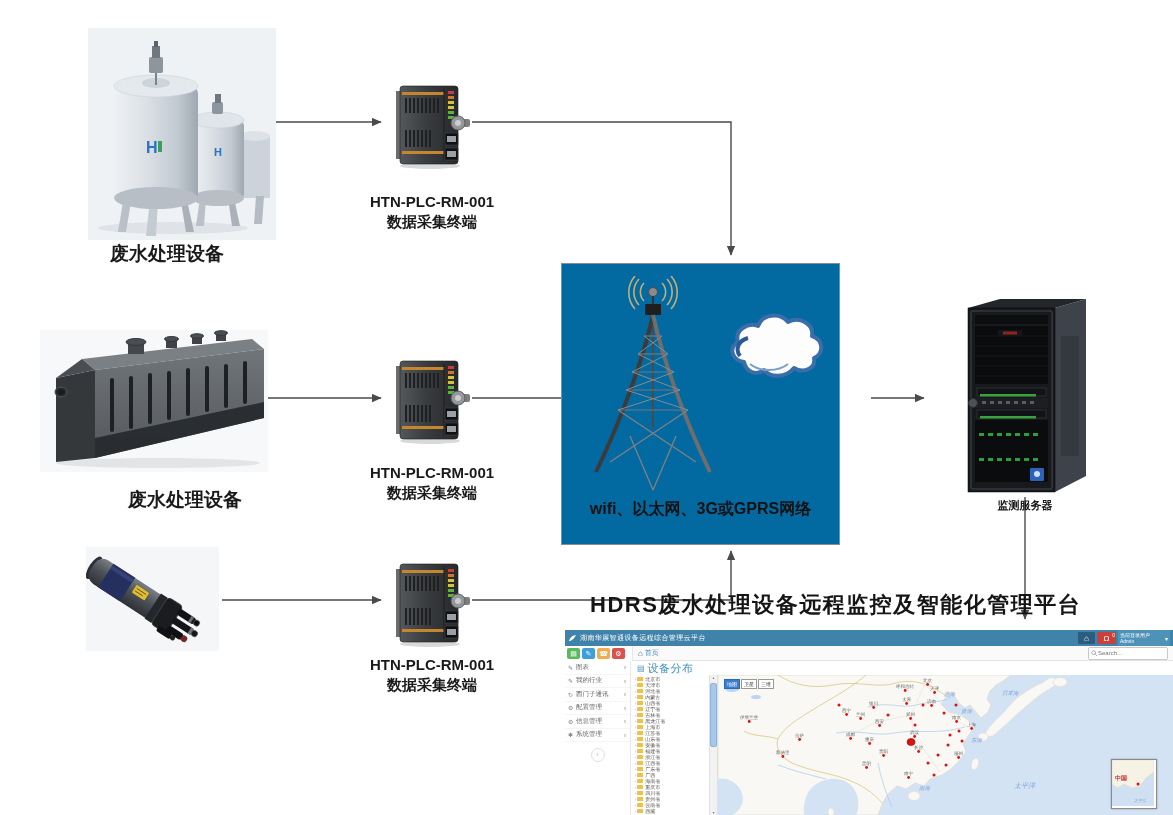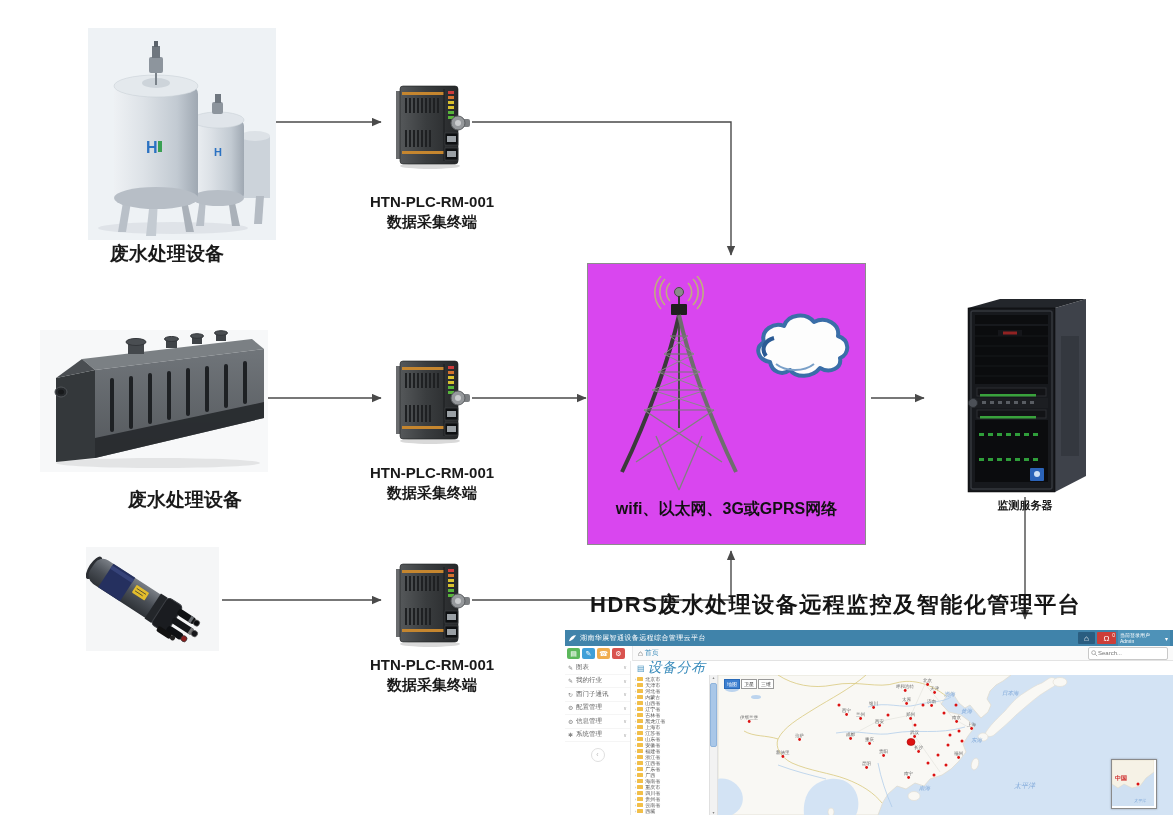--- a/index.html
+++ b/index.html
@@ -7,21 +7,21 @@
           font-family:"Liberation Sans","DejaVu Sans",sans-serif;color:#111;}
   .abs{position:absolute;}
   svg{display:block;}
   
   #wires{position:absolute;left:0;top:0;width:1173px;height:815px;z-index:1;}
   
   .photo{background:#fff;z-index:2;}
   .dev-label{font-weight:bold;font-size:19px;text-align:center;color:#1a1a1a;z-index:3;}
   .plc-label{font-weight:bold;font-size:15px;line-height:1.3;text-align:center;color:#1a1a1a;z-index:3;}
   
-  #netbox{left:587px;top:263px;width:277px;height:280px;background:#d946ef;border:1px solid #8c8c8c;z-index:2;}
+  #netbox{left:561px;top:263px;width:277px;height:280px;background:#0369a1;border:1px solid #8c8c8c;z-index:2;}
   #netlabel{position:absolute;left:0;bottom:24px;width:100%;text-align:center;font-weight:bold;font-size:16px;color:#111;}
   #title{left:590px;top:590px;font-size:22px;font-weight:bold;letter-spacing:1.5px;color:#151515;z-index:3;white-space:nowrap;}
   
   #platform{left:565px;top:630px;width:608px;height:185px;background:#fff;z-index:4;font-family:"Liberation Sans",sans-serif;}
   #p-header{height:16px;background:#4083aa;display:flex;align-items:center;padding:0 3px;}
   #p-logo-text{color:#fff;font-size:7px;letter-spacing:.4px;margin-left:3px;white-space:nowrap;}
   #p-hspace{flex:1;}
   .hbtn{height:12px;display:flex;align-items:center;justify-content:center;border-radius:1px;margin-left:2px;}
   #p-home-btn{width:17px;background:#2a5d80;color:#fff;font-size:8px;}
   #p-bell-btn{width:19px;background:#cc3e39;color:#fff;font-size:8px;position:relative;}
@@ -43,21 +43,21 @@
   #p-side{width:65px;background:#fff;border-right:1px solid #e8e8e8;}
   .mitem{height:12.5px;display:flex;align-items:center;padding:0 3px;border-bottom:1px solid #f5f5f5;}
   .mico{width:8px;font-size:6px;color:#888;}
   .mlab{flex:1;font-size:6.5px;color:#666;white-space:nowrap;overflow:hidden;}
   .mchev{font-size:5px;color:#aaa;}
   #side-collapse{width:12px;height:12px;border:1px solid #e0e0e0;border-radius:50%;margin:6px auto 0 auto;
                  color:#bbb;font-size:7px;line-height:11px;text-align:center;}
   #p-content{flex:1;display:flex;flex-direction:column;min-width:0;}
   #panel-title{height:14px;display:flex;align-items:center;padding-left:6px;color:#3c8dbc;}
   #panel-title .pi{font-size:8px;margin-right:3px;}
-  #panel-title .pt{font-size:14px;letter-spacing:.5px;font-style:italic;}
+  #panel-title .pt{font-size:11px;letter-spacing:.5px;}
   #p-main{flex:1;display:flex;min-width:0;}
   #tree{width:78px;overflow:hidden;padding-top:1px;}
   .trow{height:6px;display:flex;align-items:center;padding-left:4px;}
   .tw{font-size:4px;color:#999;margin-right:1px;}
   .tfold{width:6px;height:4.5px;background:#f2bf49;border-radius:.5px;margin-right:2px;flex:0 0 auto;}
   .tname{font-size:5px;color:#555;white-space:nowrap;}
   #vscroll{width:7px;background:#f2f2f2;border-left:1px solid #e0e0e0;border-right:1px solid #e0e0e0;position:relative;}
   #vscroll .arr{position:absolute;width:100%;text-align:center;font-size:4px;color:#888;line-height:5px;}
   #vthumb{position:absolute;left:0;top:8px;width:100%;height:64px;background:#a9c7e8;border:1px solid #8fb4dc;border-radius:2px;box-sizing:border-box;}
   #map{flex:1;position:relative;background:#d3e3f4;overflow:hidden;}

